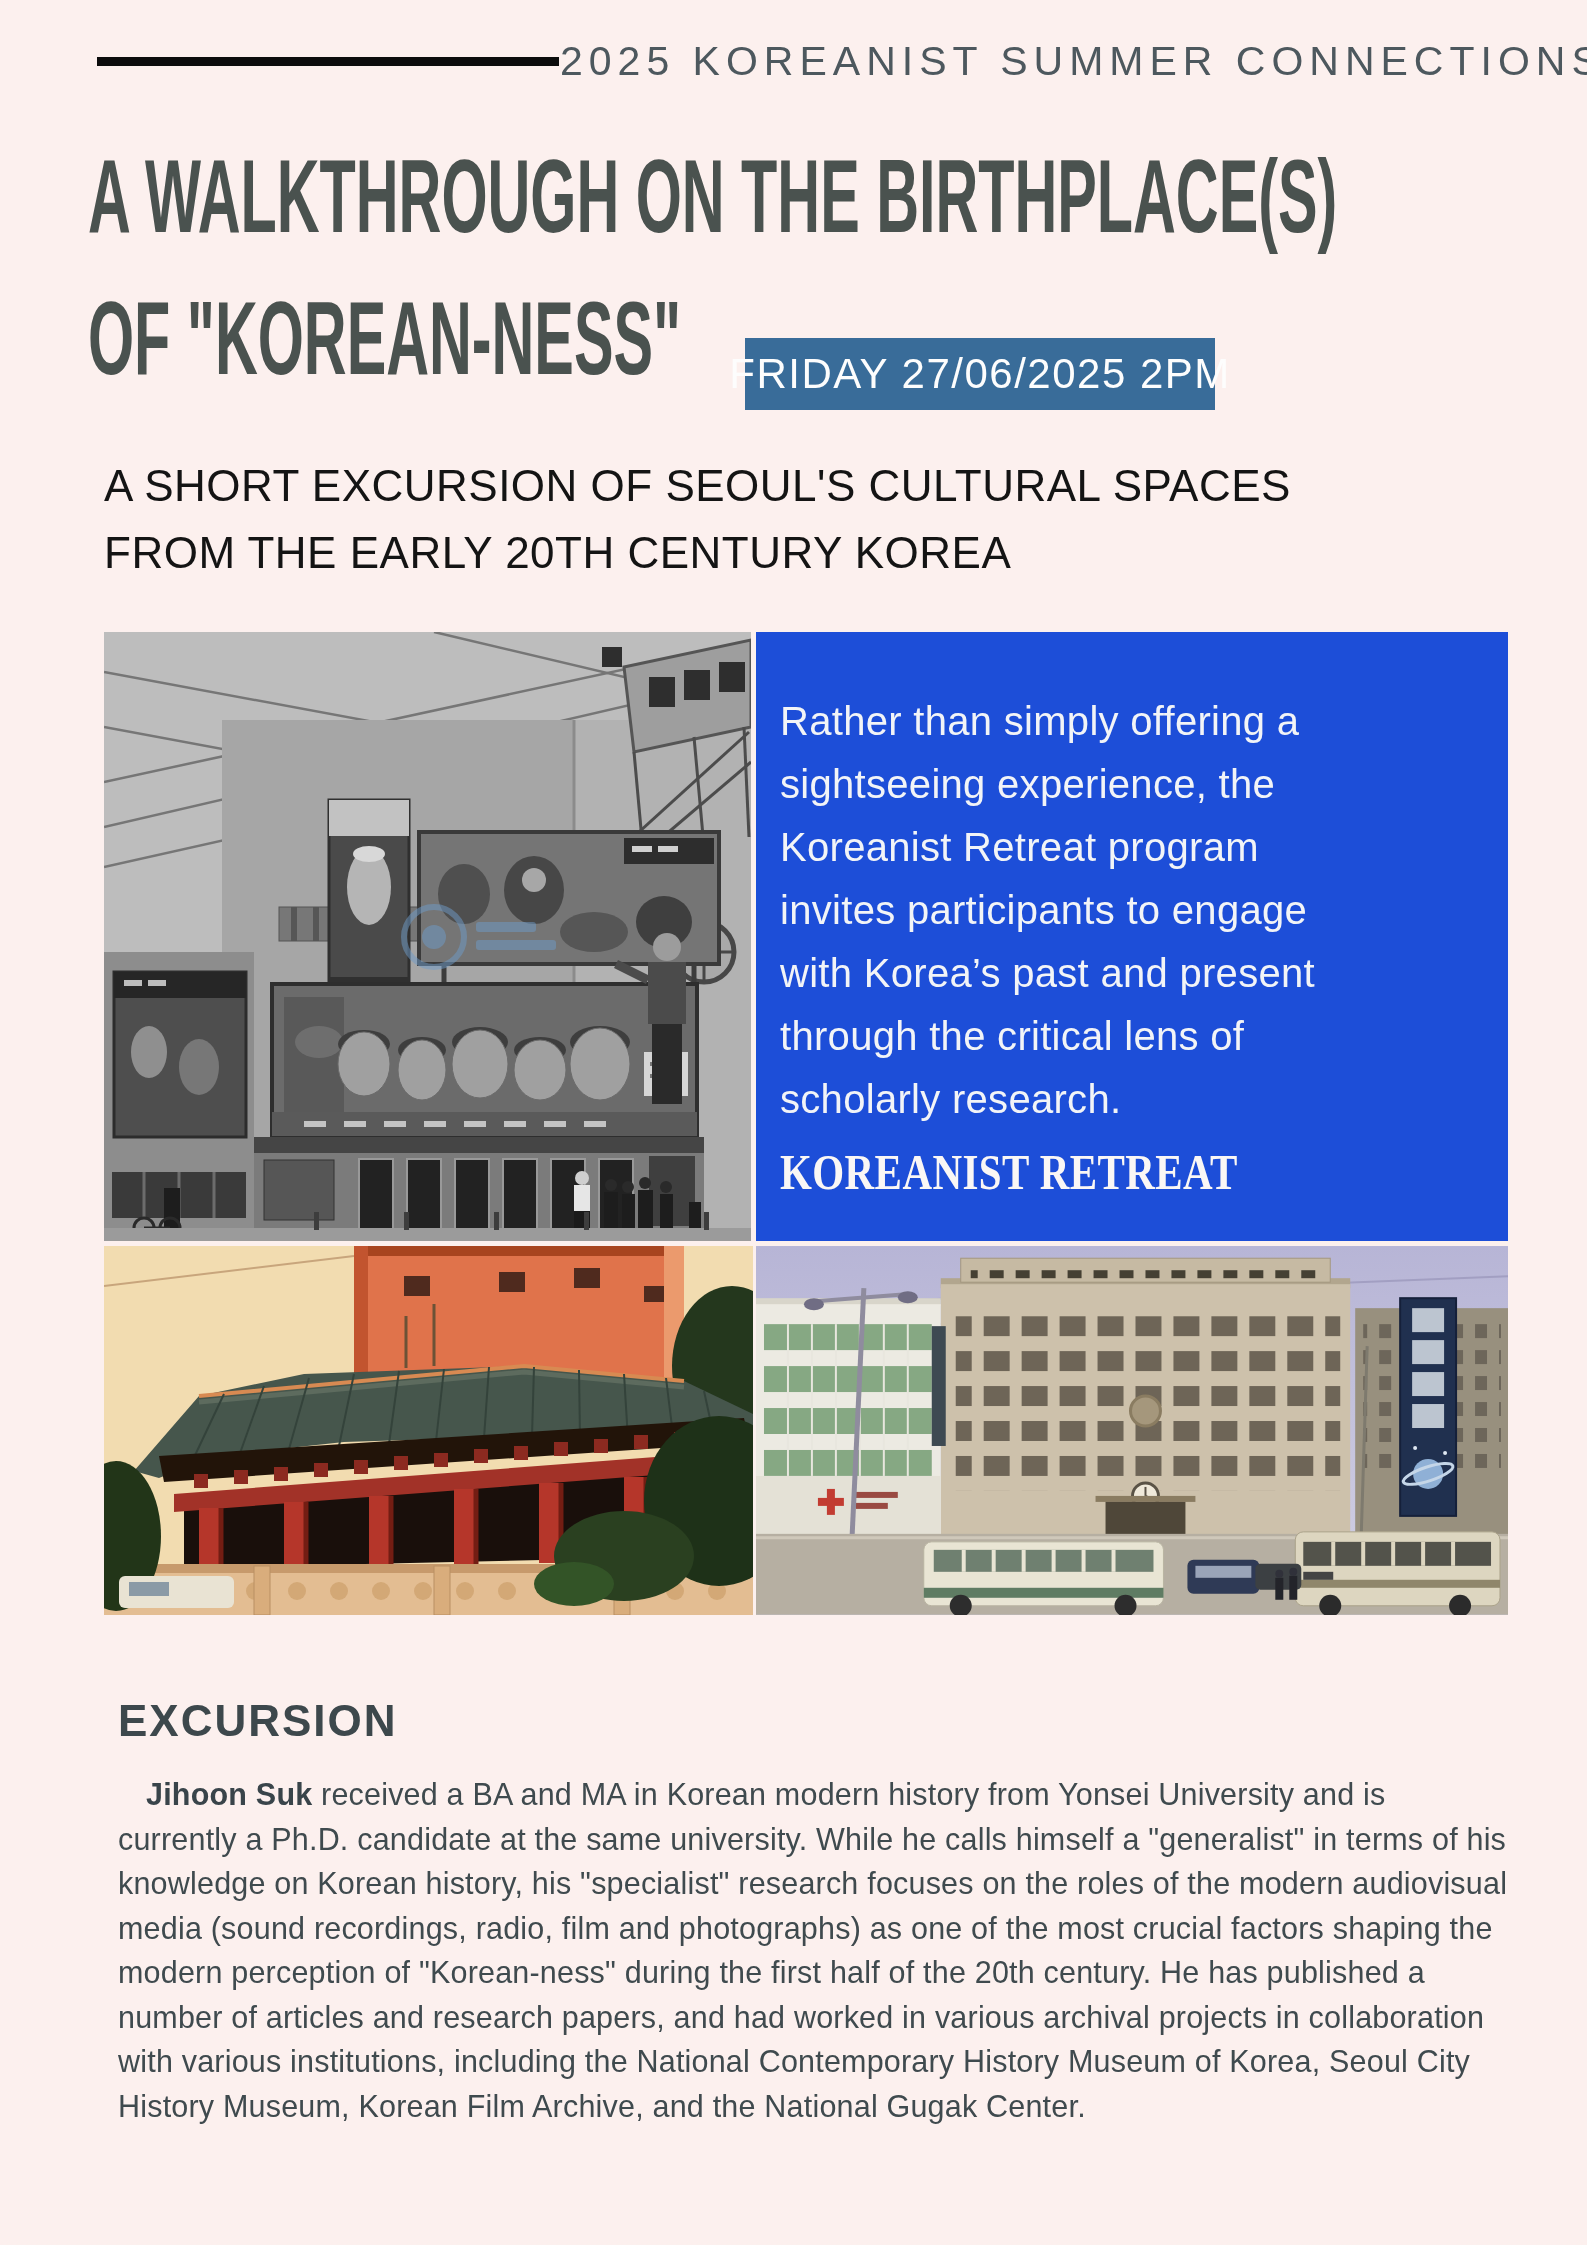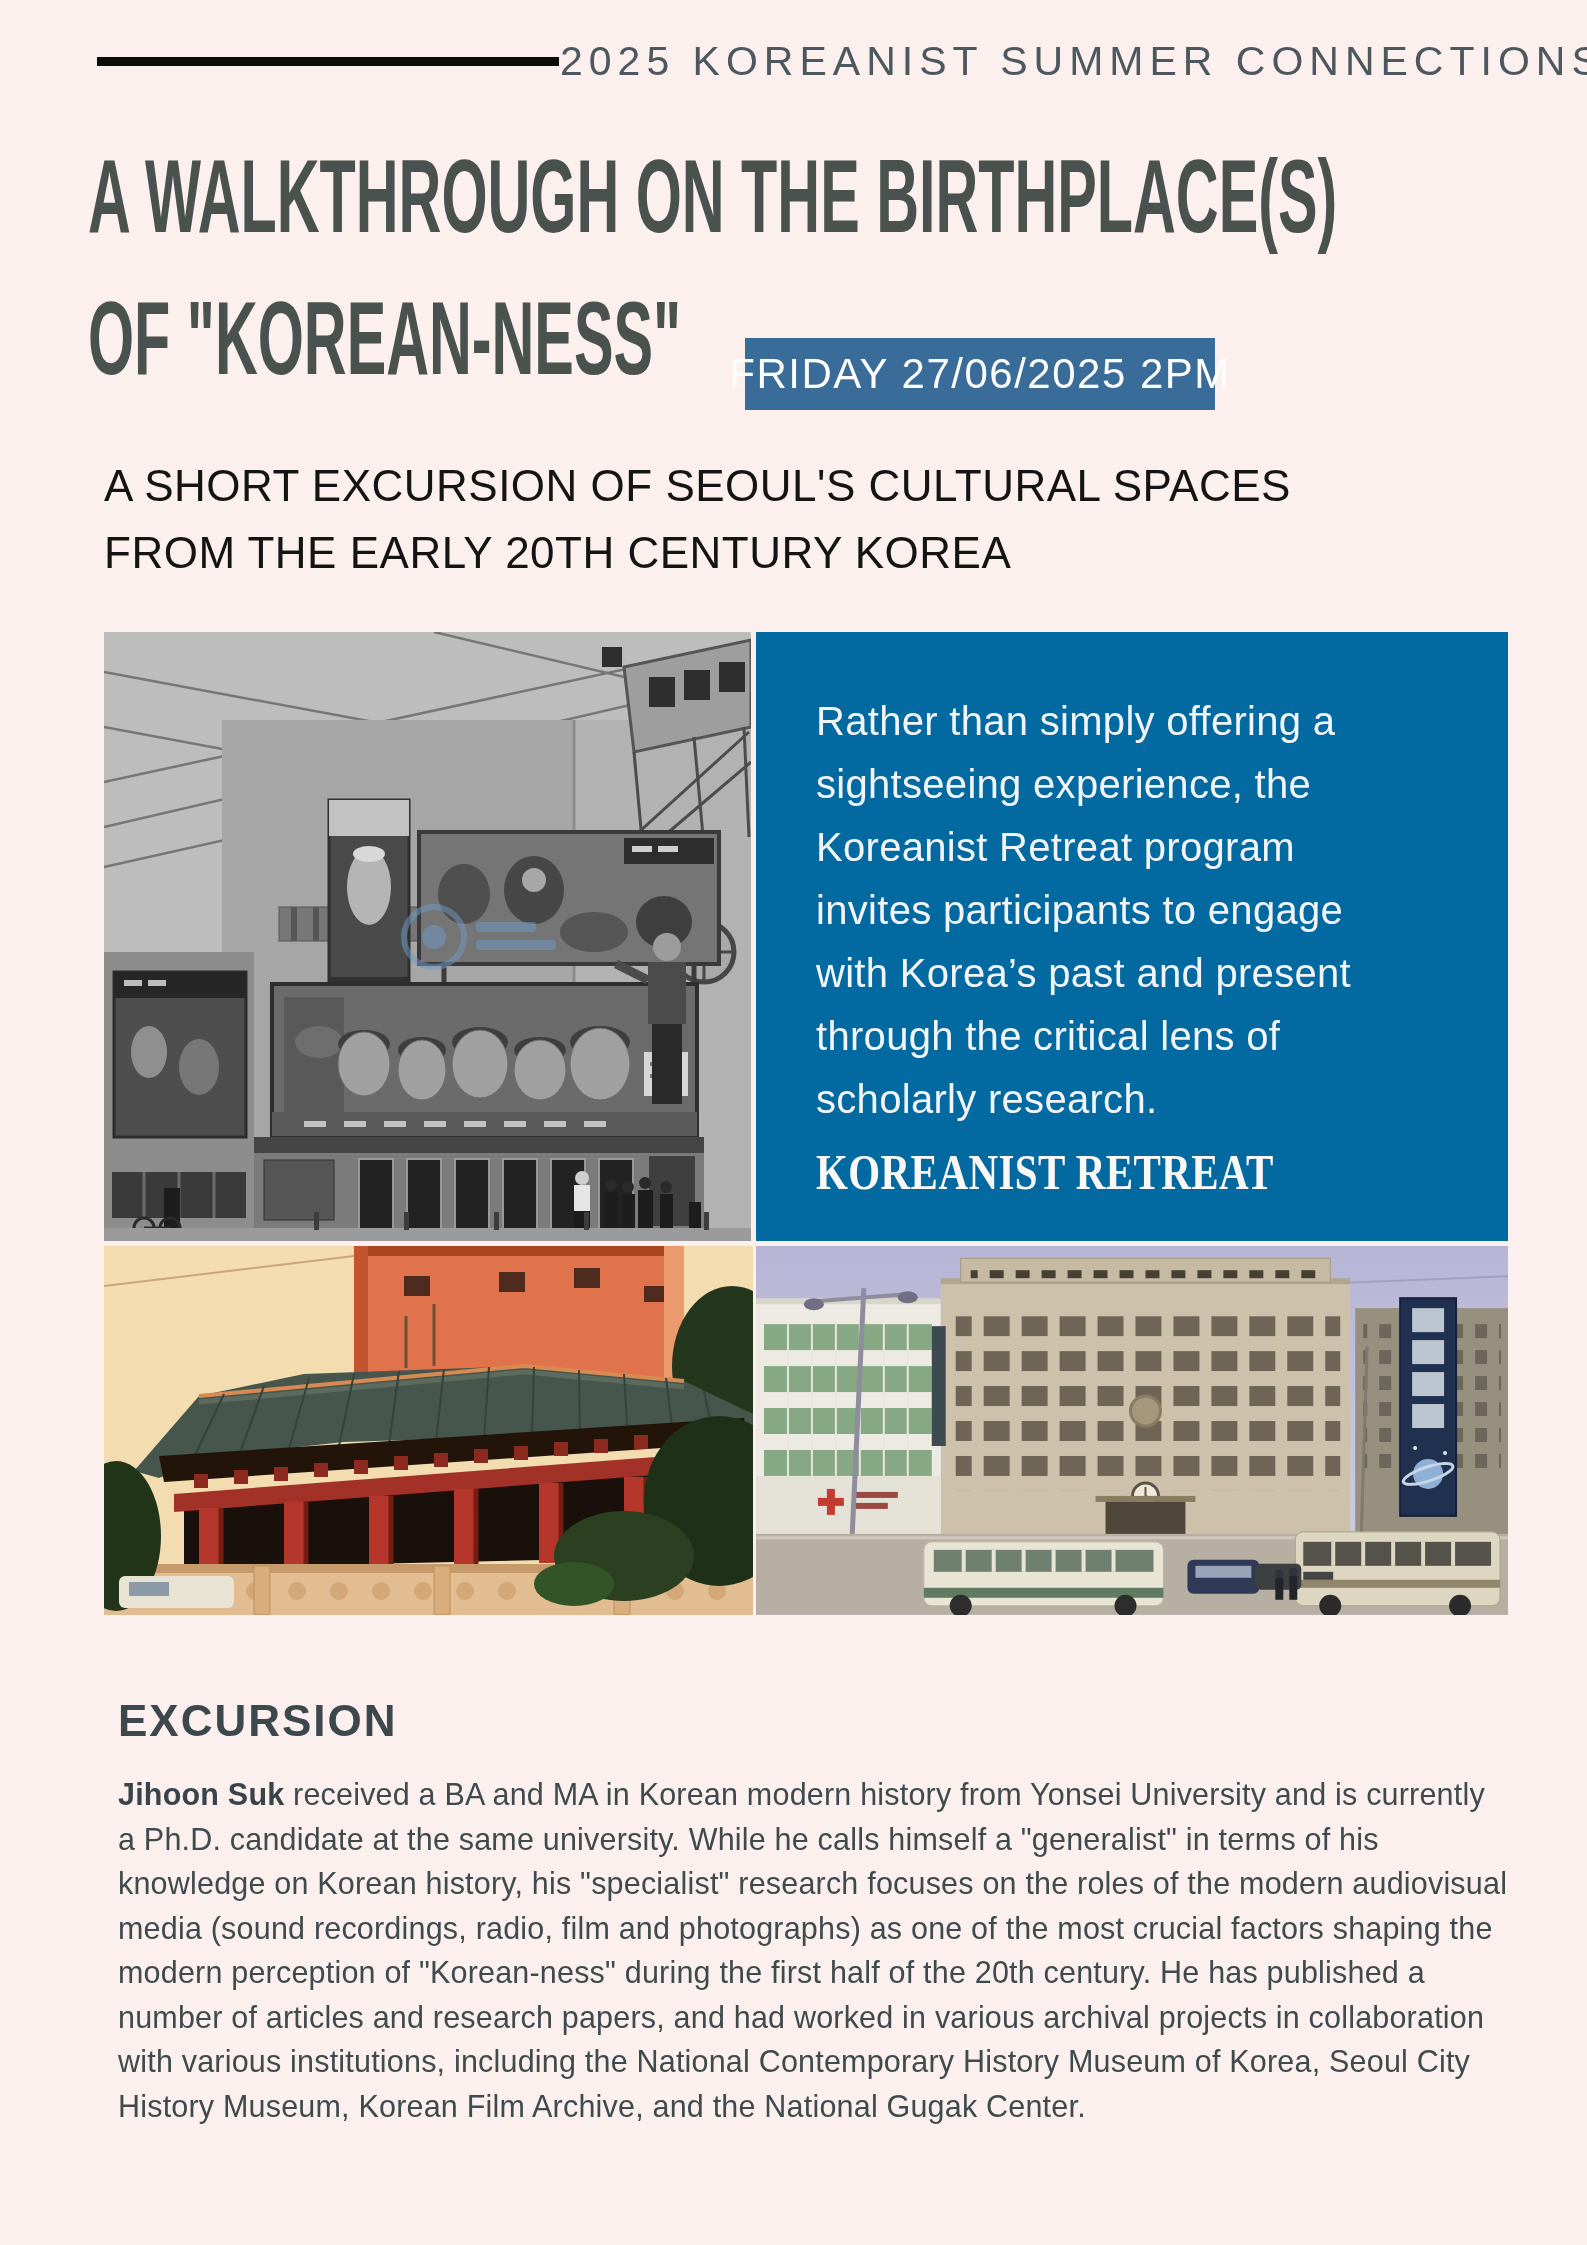--- a/index.html
+++ b/index.html
@@ -22,32 +22,32 @@
     color:#fdfdfd;font-size:42px;letter-spacing:1.5px;
     display:flex;align-items:center;justify-content:center;white-space:nowrap;
   }
   .subtitle{
     left:104px;top:452px;font-size:44px;line-height:67px;letter-spacing:0.5px;
     color:#141414;white-space:pre-line;
   }
   
   .cell{overflow:hidden;}
   .cell-tl{left:104px;top:632px;width:647px;height:609px;background:#b5b5b5;}
-  .cell-box{left:756px;top:632px;width:752px;height:609px;background:#0369a1;box-sizing:border-box;padding:58px 40px 0 60px;}
+  .cell-box{left:756px;top:632px;width:752px;height:609px;background:#1d4ed8;box-sizing:border-box;padding:58px 40px 0 24px;}
   .cell-bl{left:104px;top:1246px;width:649px;height:369px;background:#f2dcb0;}
   .cell-br{left:756px;top:1246px;width:752px;height:369px;background:#bcbada;}
   .quote{color:#f2f4f7;font-size:40px;line-height:63px;letter-spacing:0.3px;white-space:pre-line;}
   .program{
     margin-top:12px;color:#faf7f5;font-weight:bold;font-size:50px;letter-spacing:0.5px;white-space:nowrap;font-family:Liberation Serif, serif;
   }
   .program .condense{transform:scaleX(0.82);}
   
   .narrator-heading{left:118px;top:1696px;font-size:44px;font-weight:bold;letter-spacing:2px;color:#3d484c;}
   .bio{left:118px;top:1772px;width:1390px;font-size:30.5px;line-height:44.5px;letter-spacing:0.2px;color:#3f4a4e;}
-  .bio b{color:#39444a;}
+  .bio b{color:#39444a;margin-left:28px;}
   svg{display:block;}
 </style>
 </head>
 <body>
 
 <div class="poster">
 
   <div class="abs rule"></div>
   <div class="abs eyebrow">2025 KOREANIST SUMMER CONNECTIONS</div>
 

